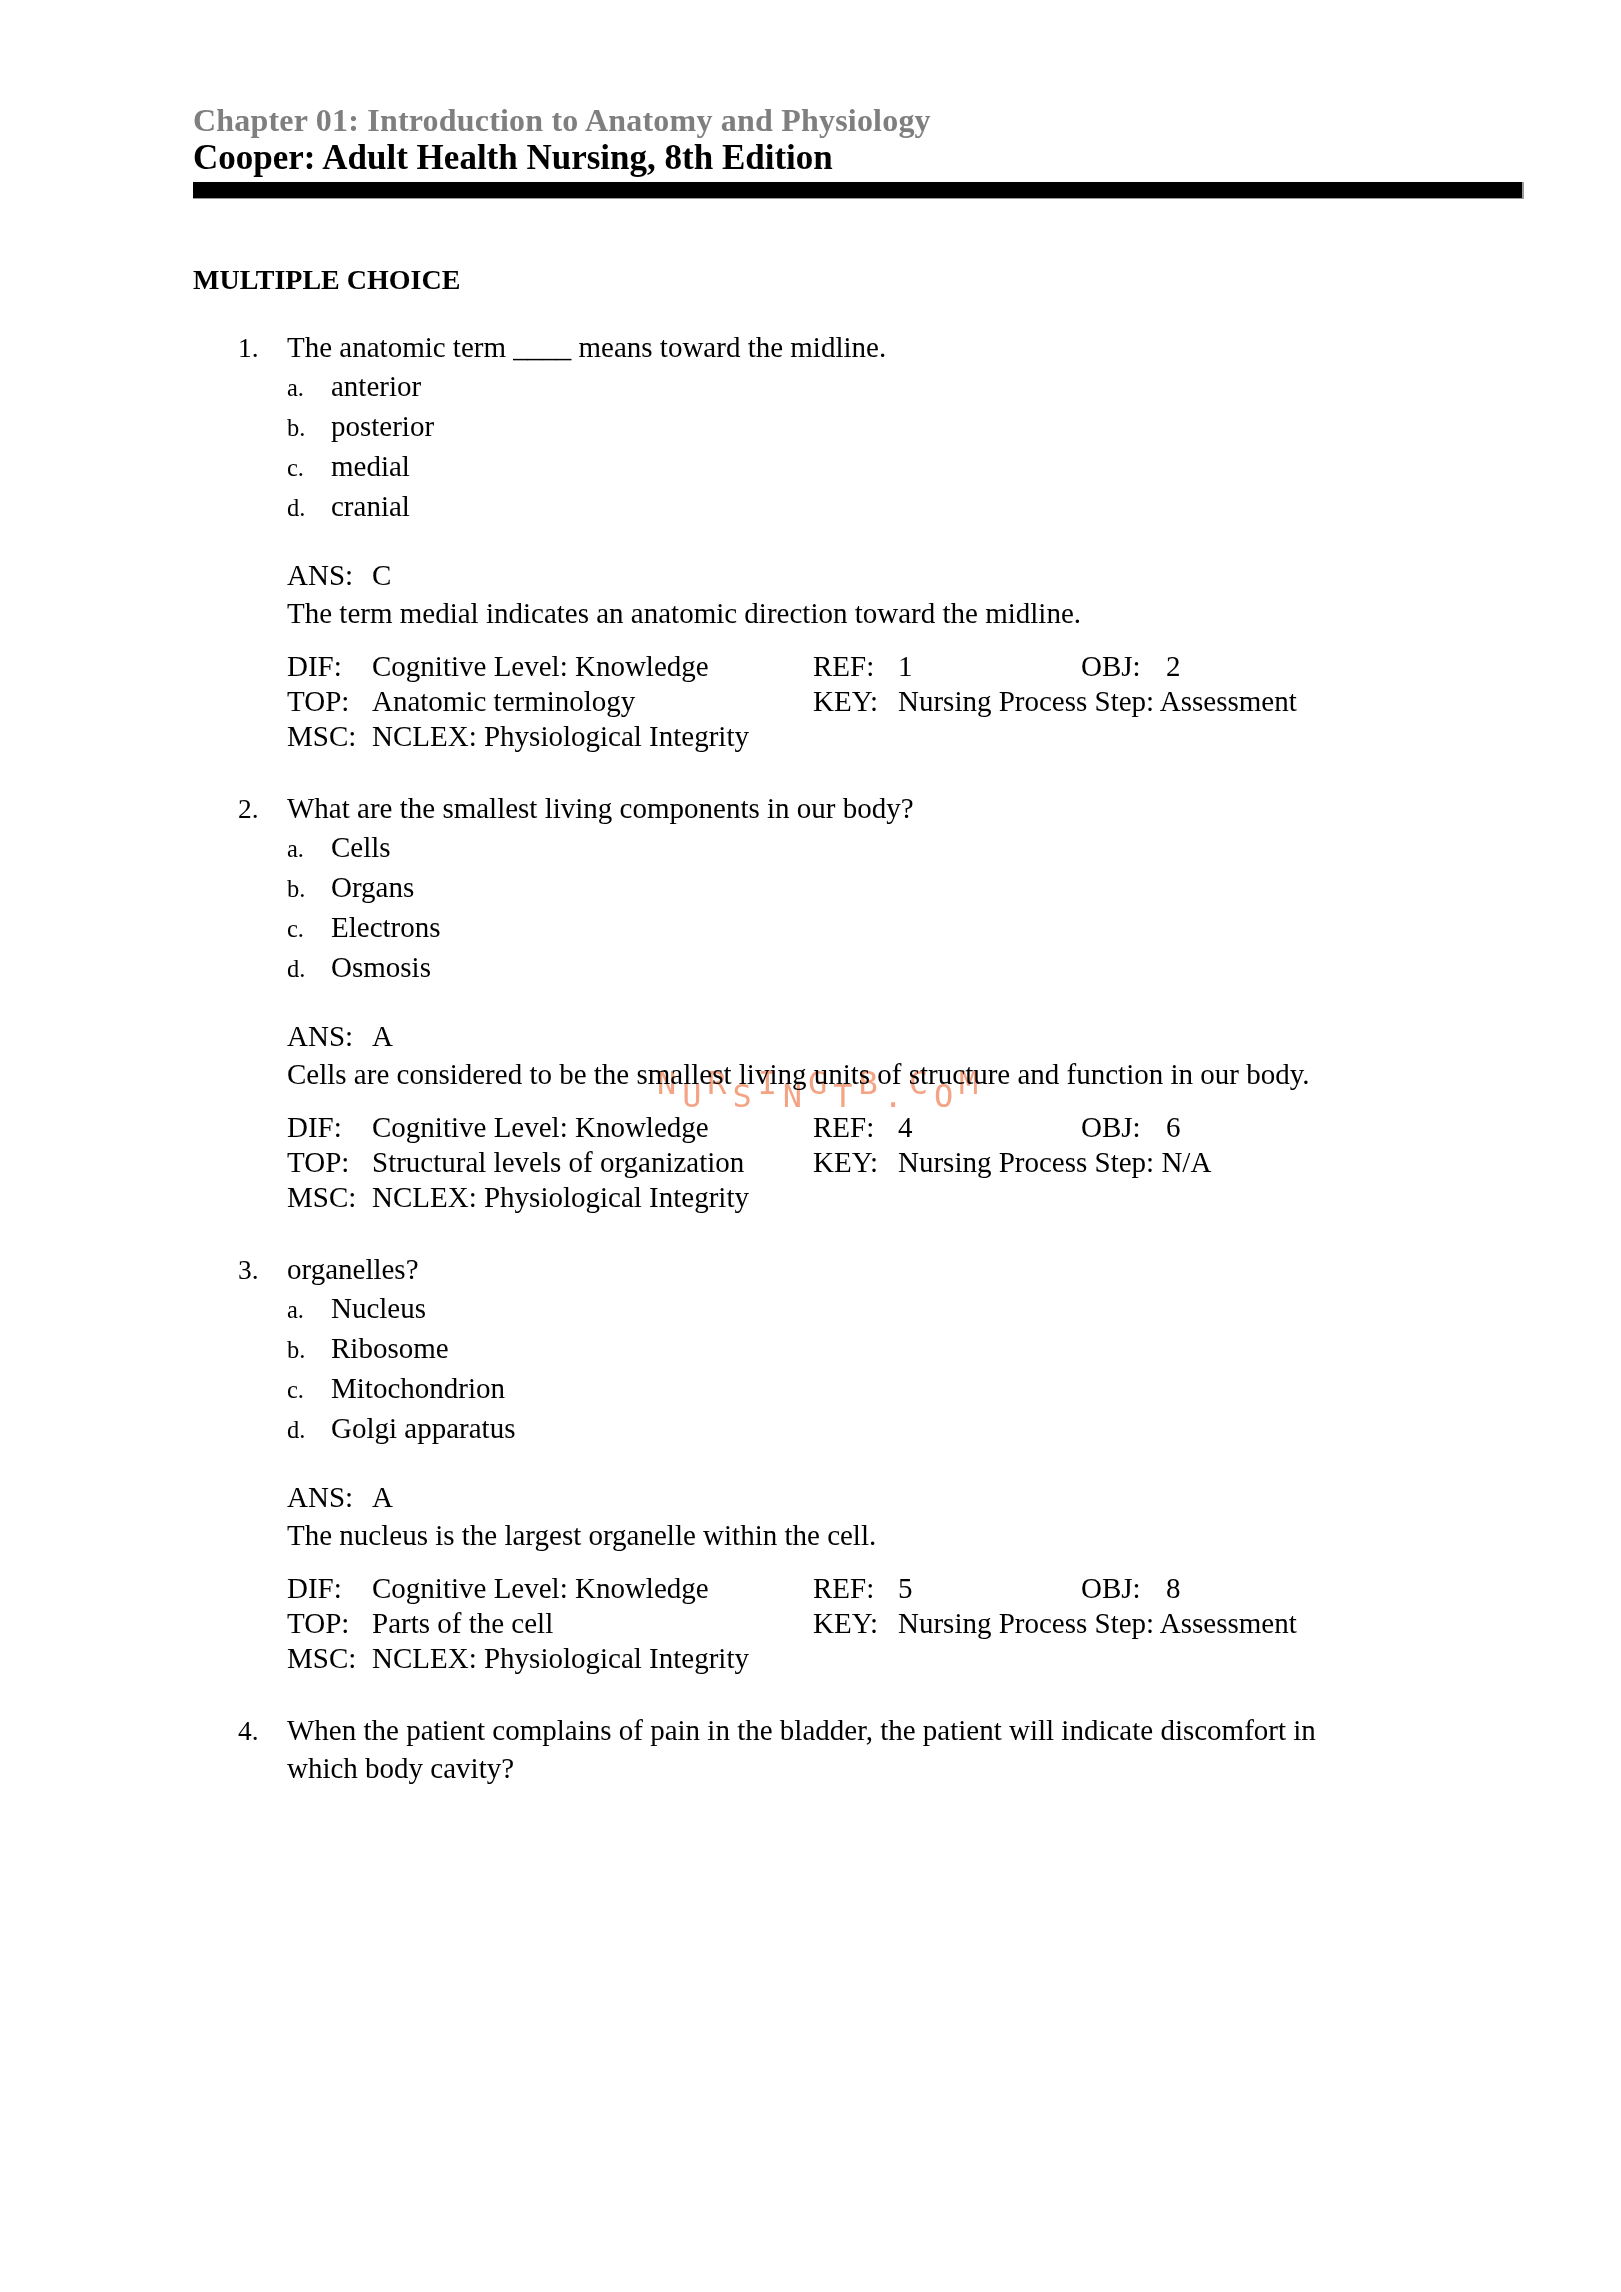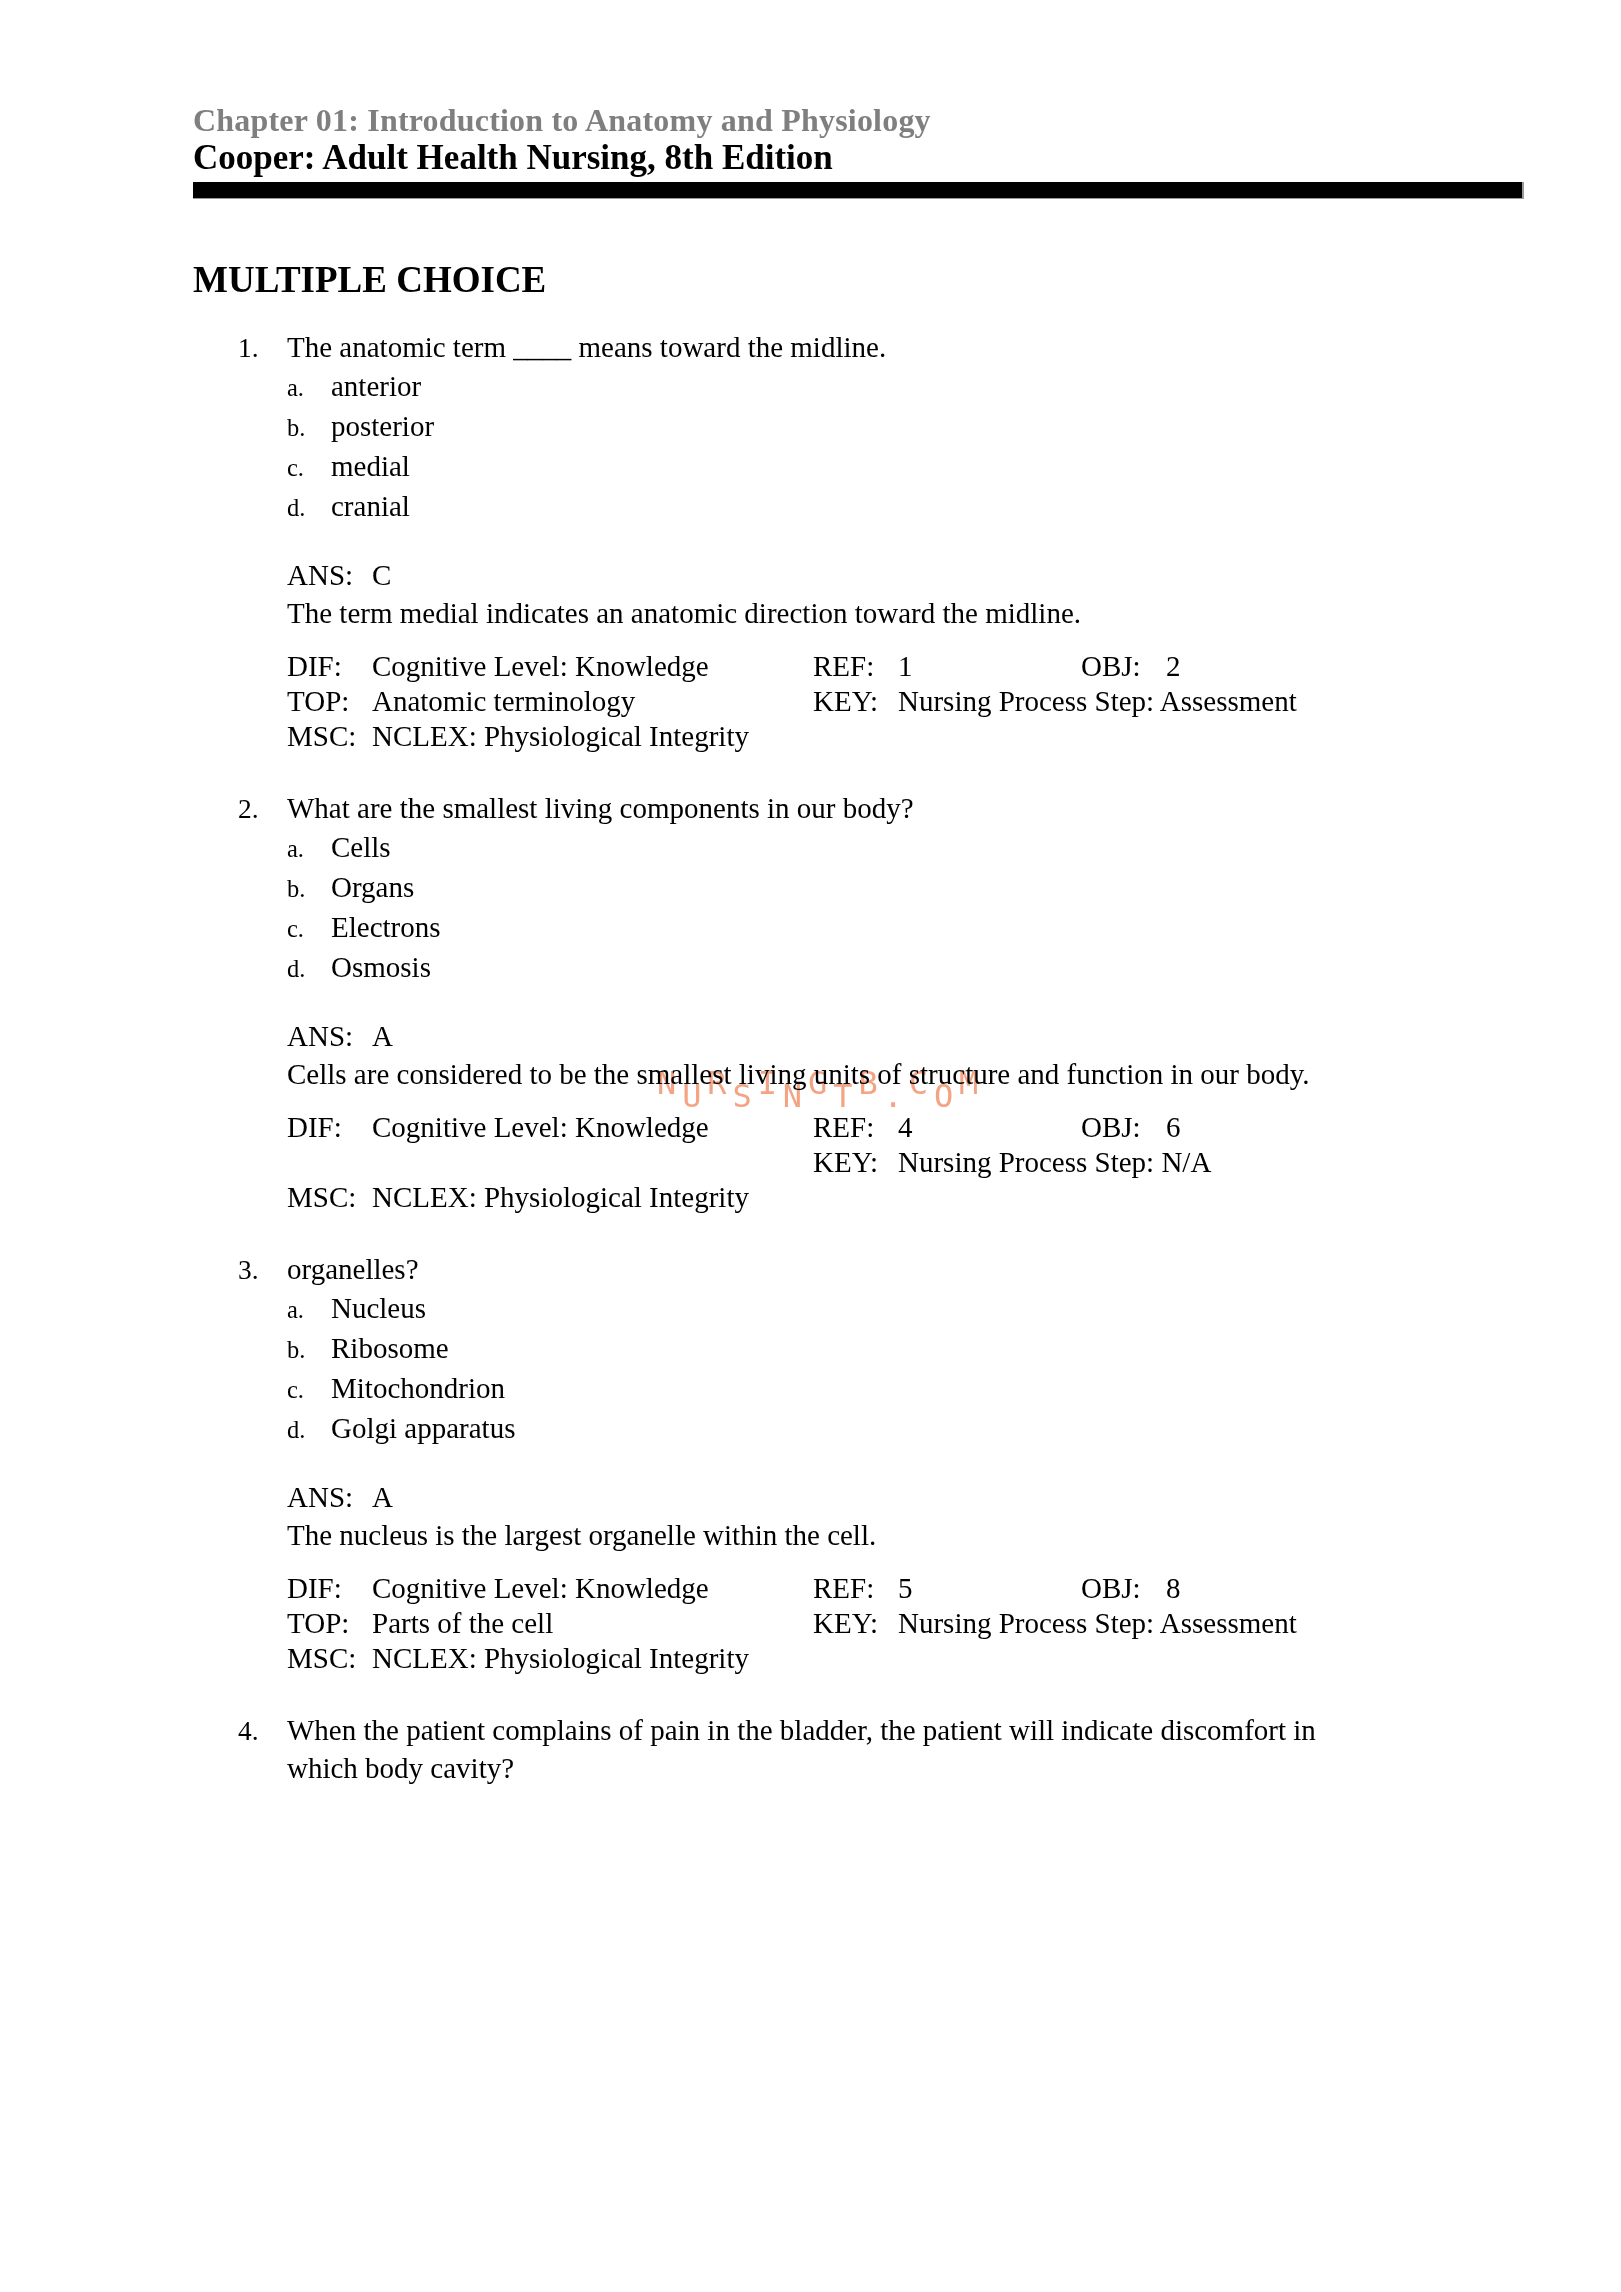--- a/index.html
+++ b/index.html
@@ -35,21 +35,21 @@
   }
   .rule {
     height: 15.7px;
     background: #000000;
     margin-top: 5.9px;
     border-right: 2px solid #9a9a9a;
     border-bottom: 1px solid #9a9a9a;
   }
   .section-heading {
     margin-top: 61px;
-    font-size: 37px;
+    font-size: 28px;
     font-weight: bold;
     line-height: 39px;
   }
   
   .questions { margin-top: 29px; }
   .question { margin-left: 45px; }
   .question + .question { margin-top: 35px; }
   .q-line { display: flex; align-items: baseline; line-height: 38px; }
   .q-num {
     flex: 0 0 49px;
@@ -153,20 +153,21 @@
           <div class="ans-row"><span class="mlabel">ANS:</span><span>A</span></div>
           <div class="rationale">Cells are considered to be the smallest living units of structure and function in our body.</div>
         </div>
         <div class="meta-block">
           <div class="meta-row">
             <span class="mcol m1"><span class="mlabel">DIF:</span><span>Cognitive Level: Knowledge</span></span>
             <span class="mcol m2"><span class="mlabel">REF:</span><span>4</span></span>
             <span class="mcol m3"><span class="mlabel">OBJ:</span><span>6</span></span>
           </div>
           <div class="meta-row">
+            <span class="mcol m1"><span class="mlabel">TOP:</span><span>Structural levels of organization</span></span>
             <span class="mcol m2"><span class="mlabel">KEY:</span><span>Nursing Process Step: N/A</span></span>
           </div>
           <div class="meta-row">
             <span class="mcol m1"><span class="mlabel">MSC:</span><span>NCLEX: Physiological Integrity</span></span>
           </div>
         </div>
       </div>
     </section>
 
     <section class="question">

